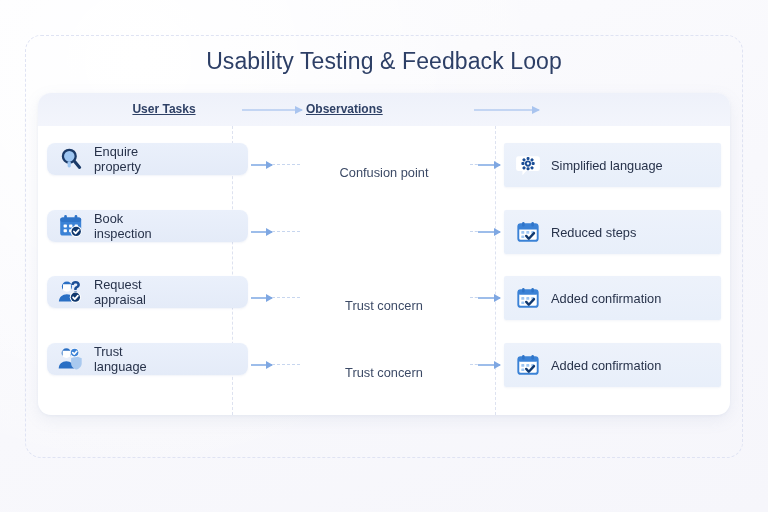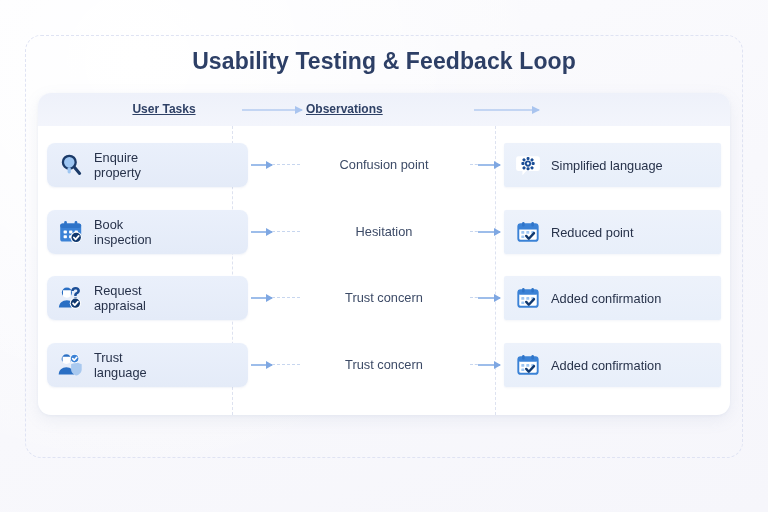--- a/index.html
+++ b/index.html
@@ -37,21 +37,21 @@
   }
 
   
   .title {
     position: absolute;
     left: 0;
     top: 48px;
     width: 768px;
     text-align: center;
     font-size: 23px;
-    font-weight: 700;
+    font-weight: 400;
     letter-spacing: 0.1px;
     color: #2d3f66;
   }
 
   
   .card {
     position: absolute;
     left: 38px;
     top: 93px;
     width: 692px;
@@ -125,21 +125,21 @@
   .row-1 { top: 117px; }
   .row-2 { top: 183px; }
   .row-3 { top: 250px; }
 
   
   .pill-left {
     position: absolute;
     left: 9px;
     top: 0;
     width: 201px;
-    height: 44px;
+    height: 32px;
     border-radius: 8px;
     background: linear-gradient(180deg, #eaf0fb 0%, #e4ebf8 100%);
     box-shadow: 0 1px 2px rgba(120,140,190,0.10);
     display: flex;
     align-items: center;
     box-sizing: border-box;
     padding-left: 10px;
   }
   .pill-left .txt {
     margin-left: 9px;
@@ -169,21 +169,21 @@
     margin-left: 9px;
     font-size: 12.8px;
     color: #27324a;
     white-space: nowrap;
   }
 
   
   .obs {
     position: absolute;
     left: 232px;
-    top: 14px;
+    top: 22px;
     width: 228px;
     text-align: center;
     font-size: 12.8px;
     color: #3c4a66;
     white-space: nowrap;
   }
 
   
   .conn {
     position: absolute;
@@ -304,41 +304,40 @@
             <path d="M16.9 19.5l1.7 1.8 3.1-3.4" fill="none" stroke="#ffffff" stroke-width="1.8" stroke-linecap="round" stroke-linejoin="round"></path>
           </svg>
         </div>
         <div class="txt">
           <span>Book</span>
           <span>inspection</span>
         </div>
       </div>
       <div class="conn-solid c1-solid"></div>
       <div class="conn c1-dash"></div>
-      <div class="obs">Hesitation</div>
       <div class="conn c2-dash"></div>
       <div class="conn-solid c2-solid"></div>
       <div class="pill-right">
         <div class="ic">
           <svg viewBox="0 0 28 28">
             <rect x="4.3" y="6.2" width="19.4" height="16.6" rx="2.4" fill="#ffffff" stroke="#3b82d6" stroke-width="1.9"></rect>
             <path d="M4.3 10.6h19.4" stroke="#3b82d6" stroke-width="1.9"></path>
             <rect x="4.3" y="6.8" width="19.4" height="3.9" rx="1.6" fill="#3b82d6"></rect>
             <rect x="8.1" y="4.1" width="2.5" height="4.3" rx="1.2" fill="#2f74c8"></rect>
             <rect x="17.4" y="4.1" width="2.5" height="4.3" rx="1.2" fill="#2f74c8"></rect>
             <g fill="#9ec6f2">
               <rect x="7.3" y="13.1" width="3" height="2.7" rx="0.6"></rect>
               <rect x="12.3" y="13.1" width="3" height="2.7" rx="0.6"></rect>
               <rect x="17.3" y="13.1" width="3" height="2.7" rx="0.6"></rect>
               <rect x="7.3" y="17.4" width="3" height="2.7" rx="0.6"></rect>
             </g>
             <path d="M12.2 17.9l2.6 2.8 5.2-5.6" fill="none" stroke="#10386e" stroke-width="2.4" stroke-linecap="round" stroke-linejoin="round"></path>
           </svg>
         </div>
-        <div class="txt">Reduced point</div>
+        <div class="txt">Reduced steps</div>
       </div>
     </div>
 
     <div class="row row-2">
       <div class="pill-left">
         <div class="ic">
           <svg viewBox="0 0 28 28">
             <circle cx="9.9" cy="8.6" r="5.1" fill="#ffffff"></circle>
             <path d="M9.9 3.5a5.1 5.1 0 0 1 5.1 5.1 5.1 5.1 0 0 1-1.1 3.2V6.3H6V11.8A5.1 5.1 0 0 1 4.8 8.6 5.1 5.1 0 0 1 9.9 3.5z" fill="#2a6fc4"></path>
             <path d="M1.9 23.6c0-4.4 3.6-7.4 8-7.4s8 3 8 7.4z" fill="#2a6fc4"></path>

